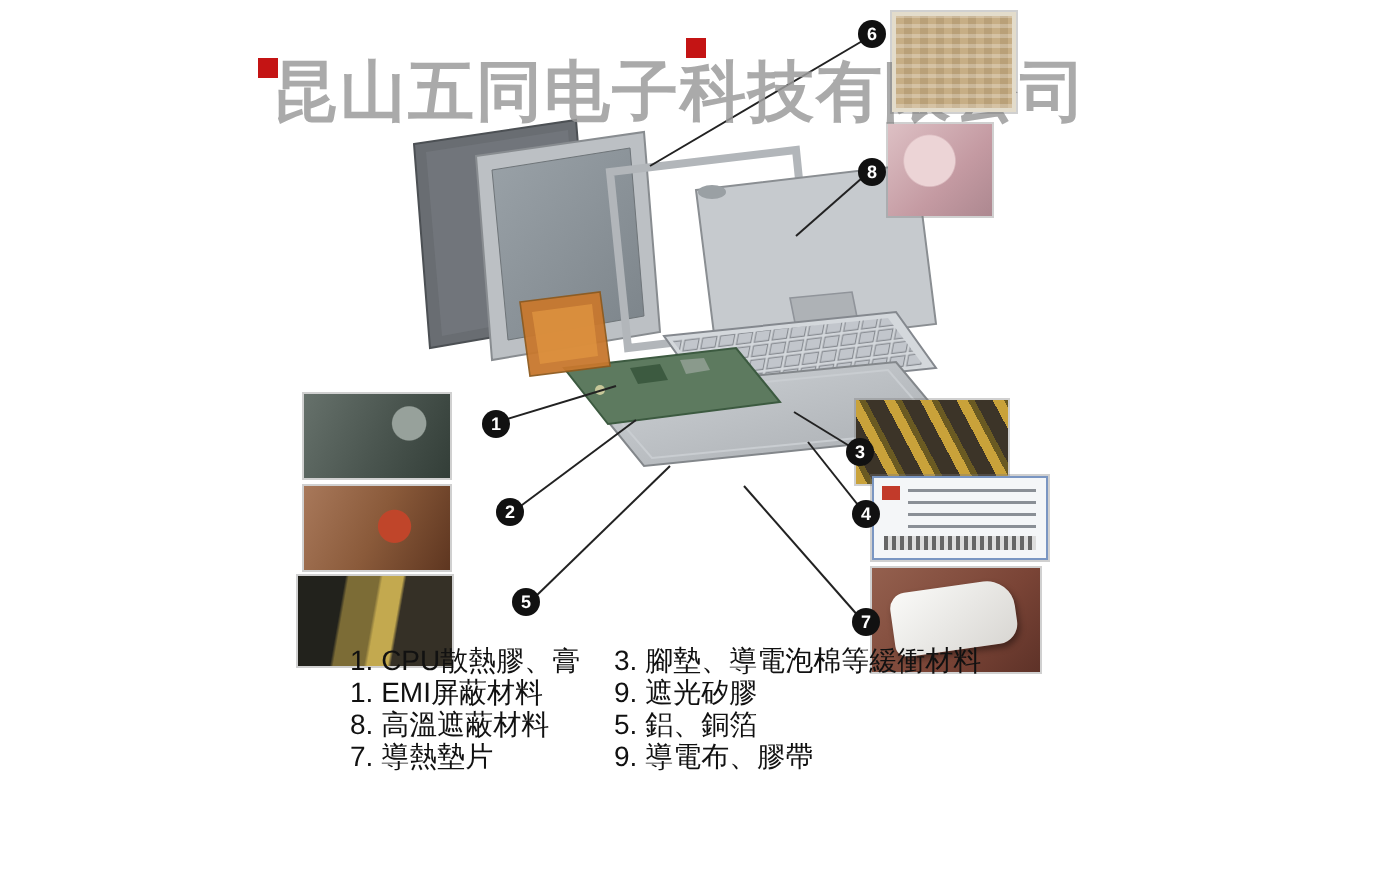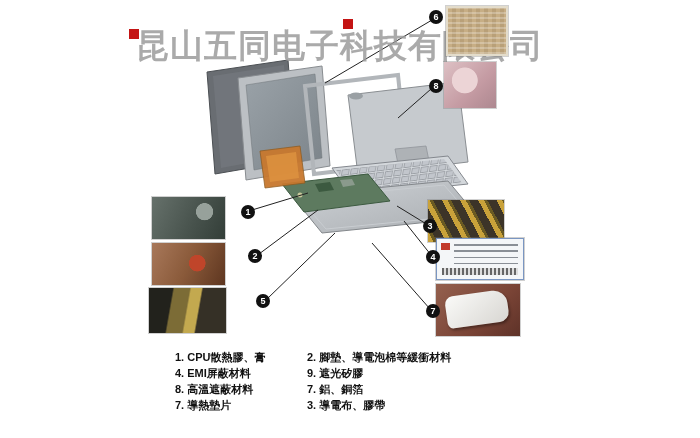--- a/index.html
+++ b/index.html
@@ -53,21 +53,21 @@
   .t4r .bar{position:absolute;left:5px;bottom:4px;right:5px;height:7px;
       background:repeating-linear-gradient(90deg,#666 0 2px,#ddd 2px 4px);}
   .t7r{left:436px;top:284px;width:84px;height:52px;
       background:linear-gradient(135deg,#94604e 0%,#7a4436 60%,#5e3228 100%);}
   .t7r .sheet{position:absolute;left:10px;top:9px;width:62px;height:32px;
       background:linear-gradient(145deg,#fafaf8,#d8d6d2);
       border-radius:8px 14px 10px 6px;transform:rotate(-8deg);
       box-shadow:1px 2px 3px rgba(0,0,0,.4);}
 
   
-  .legend{position:absolute;top:349px;font-size:11px;font-weight:700;color:#111;}
+  .legend{position:absolute;top:322px;font-size:14px;font-weight:400;color:#111;}
   .legend .item{line-height:16px;white-space:nowrap;}
   .legend.left{left:175px;}
   .legend.right{left:307px;}
 </style>
 </head>
 <body>
 
 <div class="page">
 
   <svg class="diagram" width="700" height="438" viewBox="0 0 700 438">
@@ -163,24 +163,24 @@
   <div class="callout c2">2</div>
   <div class="callout c3">3</div>
   <div class="callout c4">4</div>
   <div class="callout c5">5</div>
   <div class="callout c6">6</div>
   <div class="callout c7">7</div>
   <div class="callout c8">8</div>
 
   <div class="legend left">
     <div class="item">1. CPU散熱膠、膏</div>
-    <div class="item">4. EMI屏蔽材料</div>
+    <div class="item">1. EMI屏蔽材料</div>
     <div class="item">8. 高溫遮蔽材料</div>
     <div class="item">7. 導熱墊片</div>
   </div>
   <div class="legend right">
-    <div class="item">2. 腳墊、導電泡棉等緩衝材料</div>
+    <div class="item">3. 腳墊、導電泡棉等緩衝材料</div>
     <div class="item">9. 遮光矽膠</div>
-    <div class="item">7. 鋁、銅箔</div>
-    <div class="item">3. 導電布、膠帶</div>
+    <div class="item">5. 鋁、銅箔</div>
+    <div class="item">9. 導電布、膠帶</div>
   </div>
 
 </div>
 
 </body></html>

